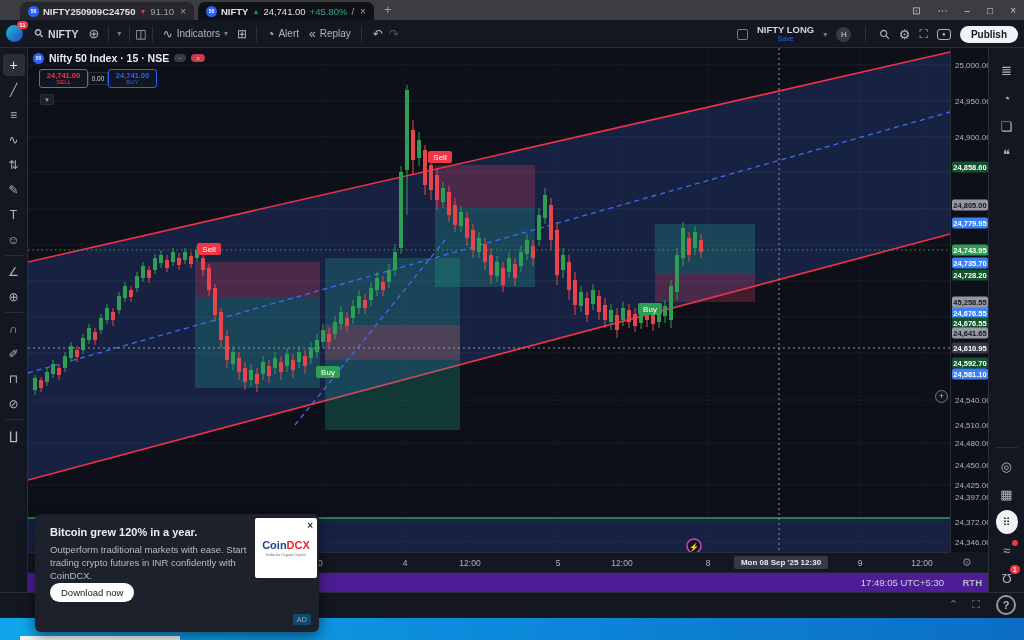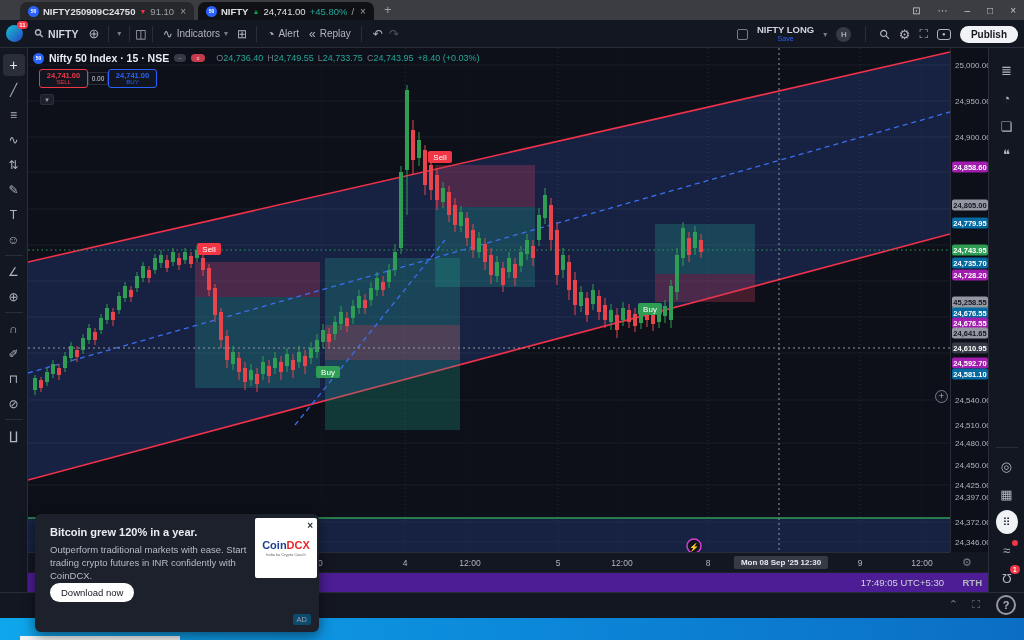--- a/index.html
+++ b/index.html
@@ -89,22 +89,22 @@
     border:1px solid #2a2e39; border-radius:2px; color:#9aa0a6; font-size:7px; z-index:5;
     display:flex; align-items:center; justify-content:center; }
 
   
   .priceaxis { position:absolute; left:950px; top:48px; width:38px; height:504px; background:#0d1018;
     border-left:1px solid #2a2e39; }
   .plabel { position:absolute; left:4px; transform:translateY(-50%); font-size:8px; color:#b2b5be; white-space:nowrap; }
   .pbadge { position:absolute; left:1px; transform:translateY(-50%); width:36px; height:11px;
     border-radius:2px; font-size:7.5px; font-weight:bold; display:flex; align-items:center;
     justify-content:center; white-space:nowrap; }
-  .pbadge.red { background:#a21caf; color:#fff; }
-  .pbadge.green { background:#0369a1; color:#fff; }
+  .pbadge.red { background:#14532d; color:#fff; }
+  .pbadge.green { background:#3b82f6; color:#fff; }
   .pbadge.green-bright { background:#2f9e54; color:#fff; }
   .pbadge.gray { background:#9598a1; color:#131722; }
   .pbadge.crosshair { background:#363a45; color:#fff; }
   .ch-plus { position:absolute; left:-16px; top:342px; width:13px; height:13px; border:1px solid #787b86;
     border-radius:50%; color:#b2b5be; font-size:9px; line-height:11px; text-align:center; background:#131722; z-index:6;}
   .axis-gear { position:absolute; left:962px; top:556px; color:#787b86; font-size:11px; z-index:3; }
 
   
   .timeaxis { position:absolute; left:28px; top:552px; width:922px; height:20px; background:#131722;
     border-top:1px solid #2a2e39; }
@@ -544,27 +544,20 @@
           <text x="622" y="264" text-anchor="middle" fill="#fff" font-size="8" font-family="Liberation Sans, sans-serif">Buy</text>
         </g>
         <circle cx="666" cy="498" r="7" fill="#10131c" stroke="#d63fd0" stroke-width="1.5"></circle>
         <text x="666" y="501.5" text-anchor="middle" fill="#fff" font-size="8">⚡</text>
       </svg>
     <div class="legend">
       <span class="sym-dot">50</span>
       <span class="lt">Nifty 50 Index · 15 · NSE</span>
       <span class="pill g">‒</span>
       <span class="pill r">≡</span>
-      <div class="ohlc">
-        <span><span>O</span><b>24,736.40</b></span>
-        <span><span>H</span><b>24,749.55</b></span>
-        <span><span>L</span><b>24,733.75</b></span>
-        <span><span>C</span><b>24,743.95</b></span>
-        <b>+8.40 (+0.03%)</b>
-      </div>
     </div>
     <div class="ticket">
       <div class="tk sell">
         <span class="p">24,741.00</span>
         <span class="l">SELL</span>
       </div>
       <div class="tk-spread">0.00</div>
       <div class="tk buy">
         <span class="p">24,741.00</span>
         <span class="l">BUY</span>

